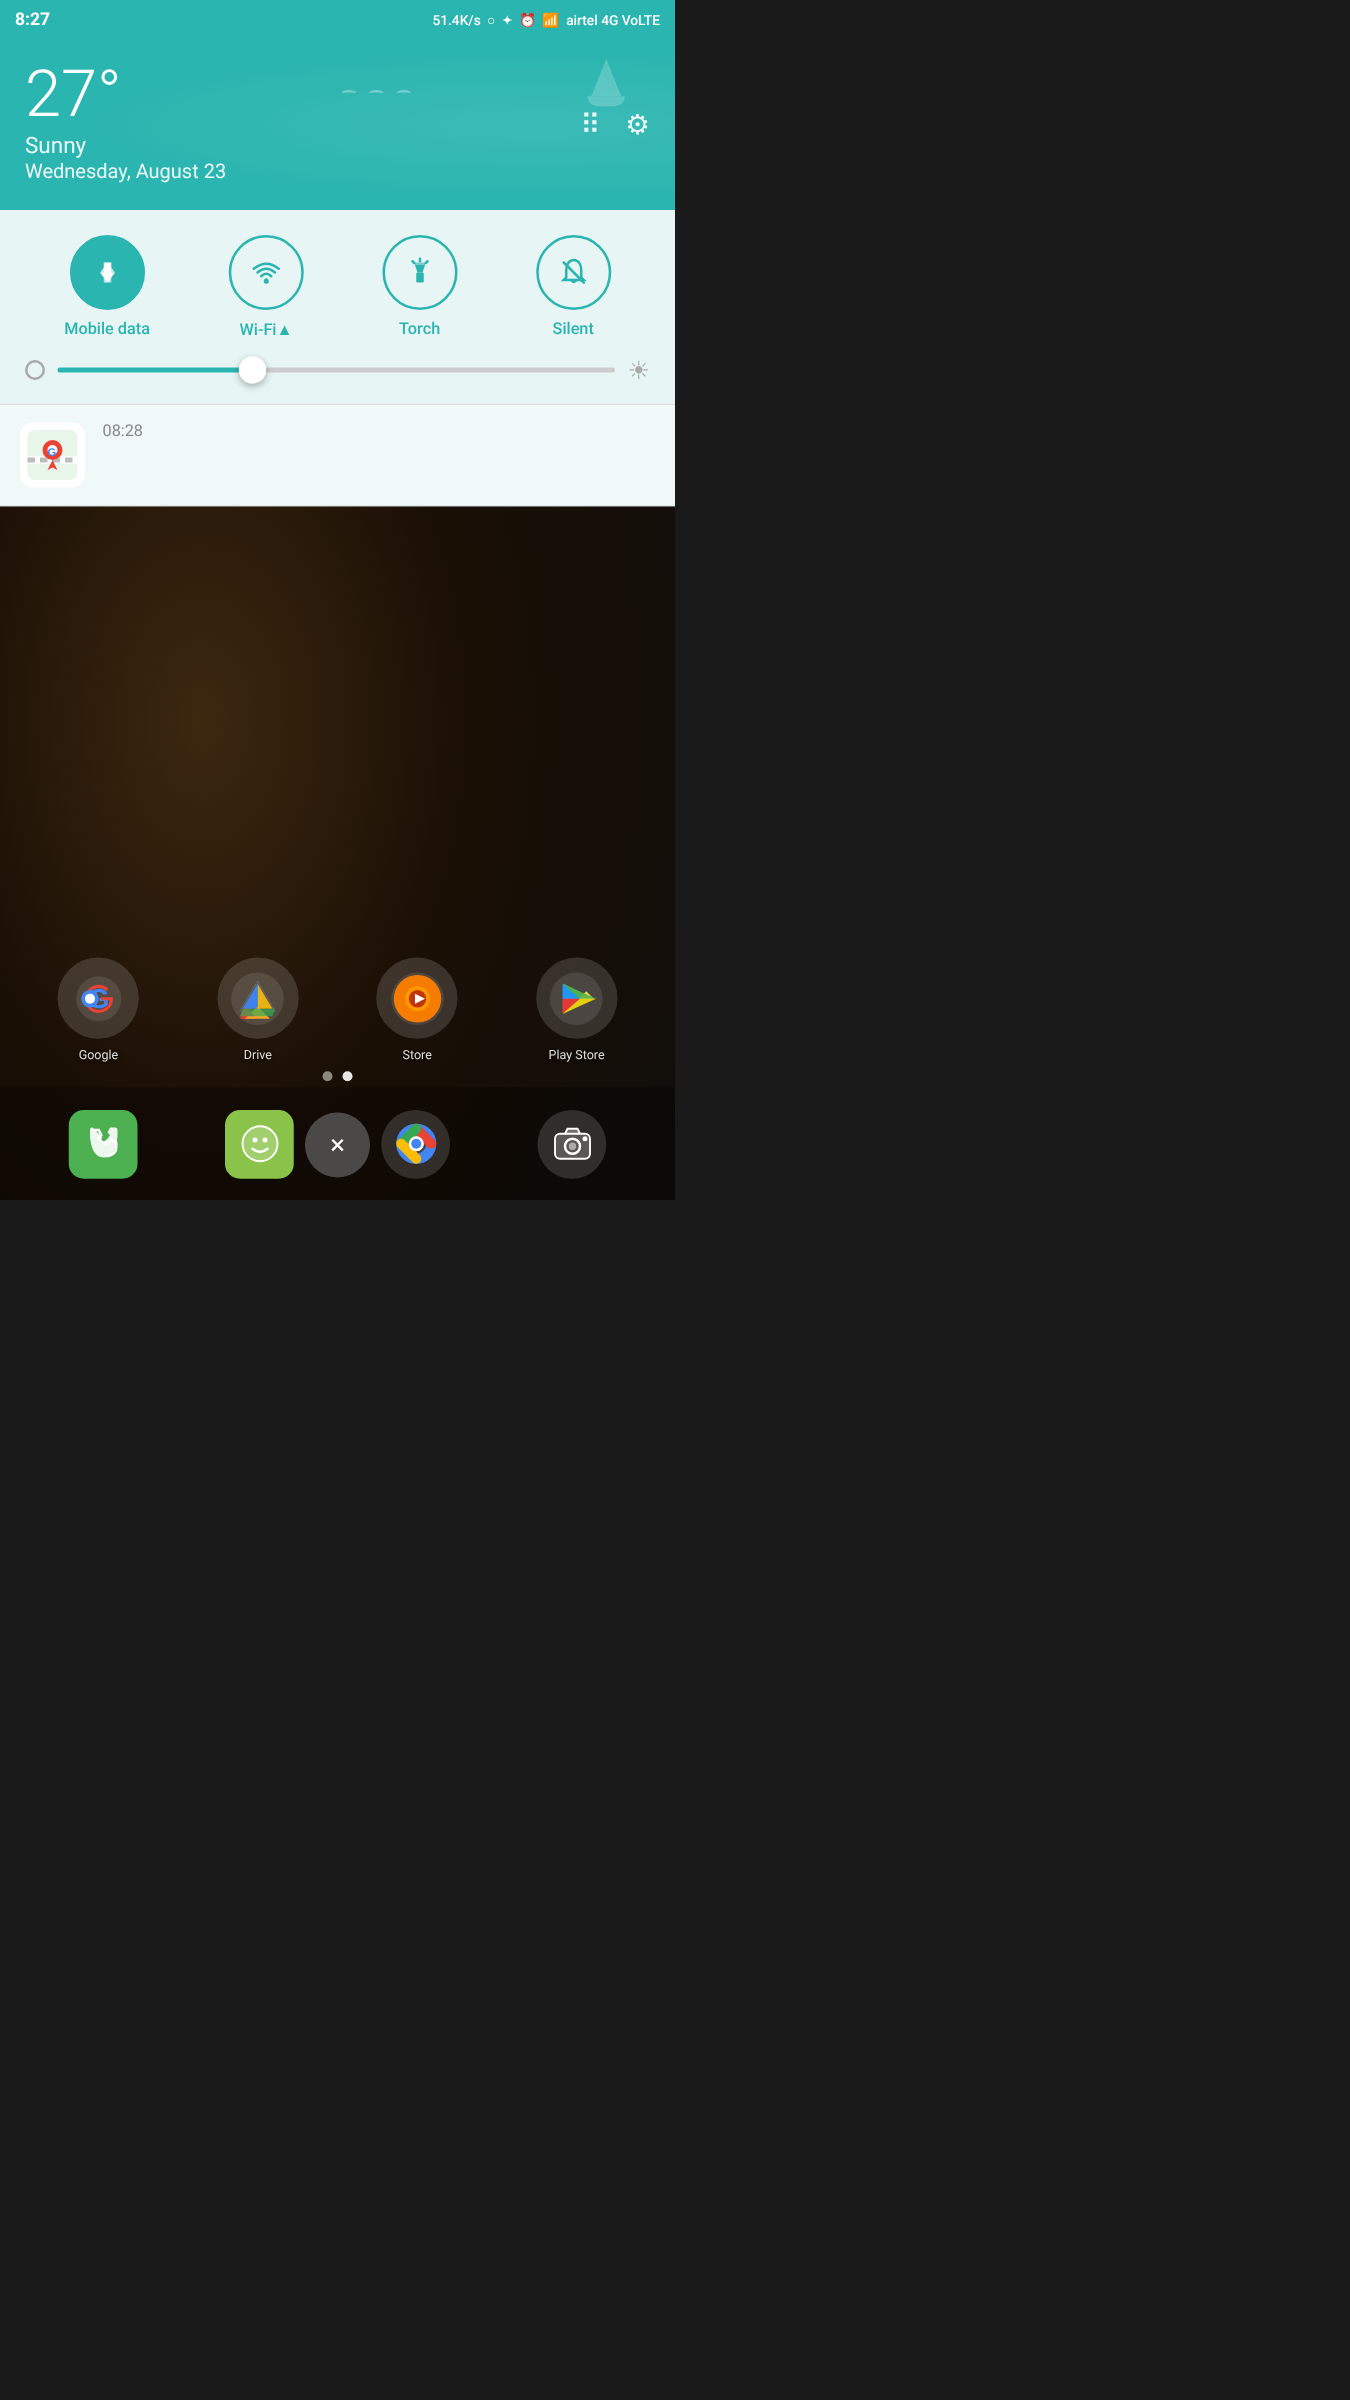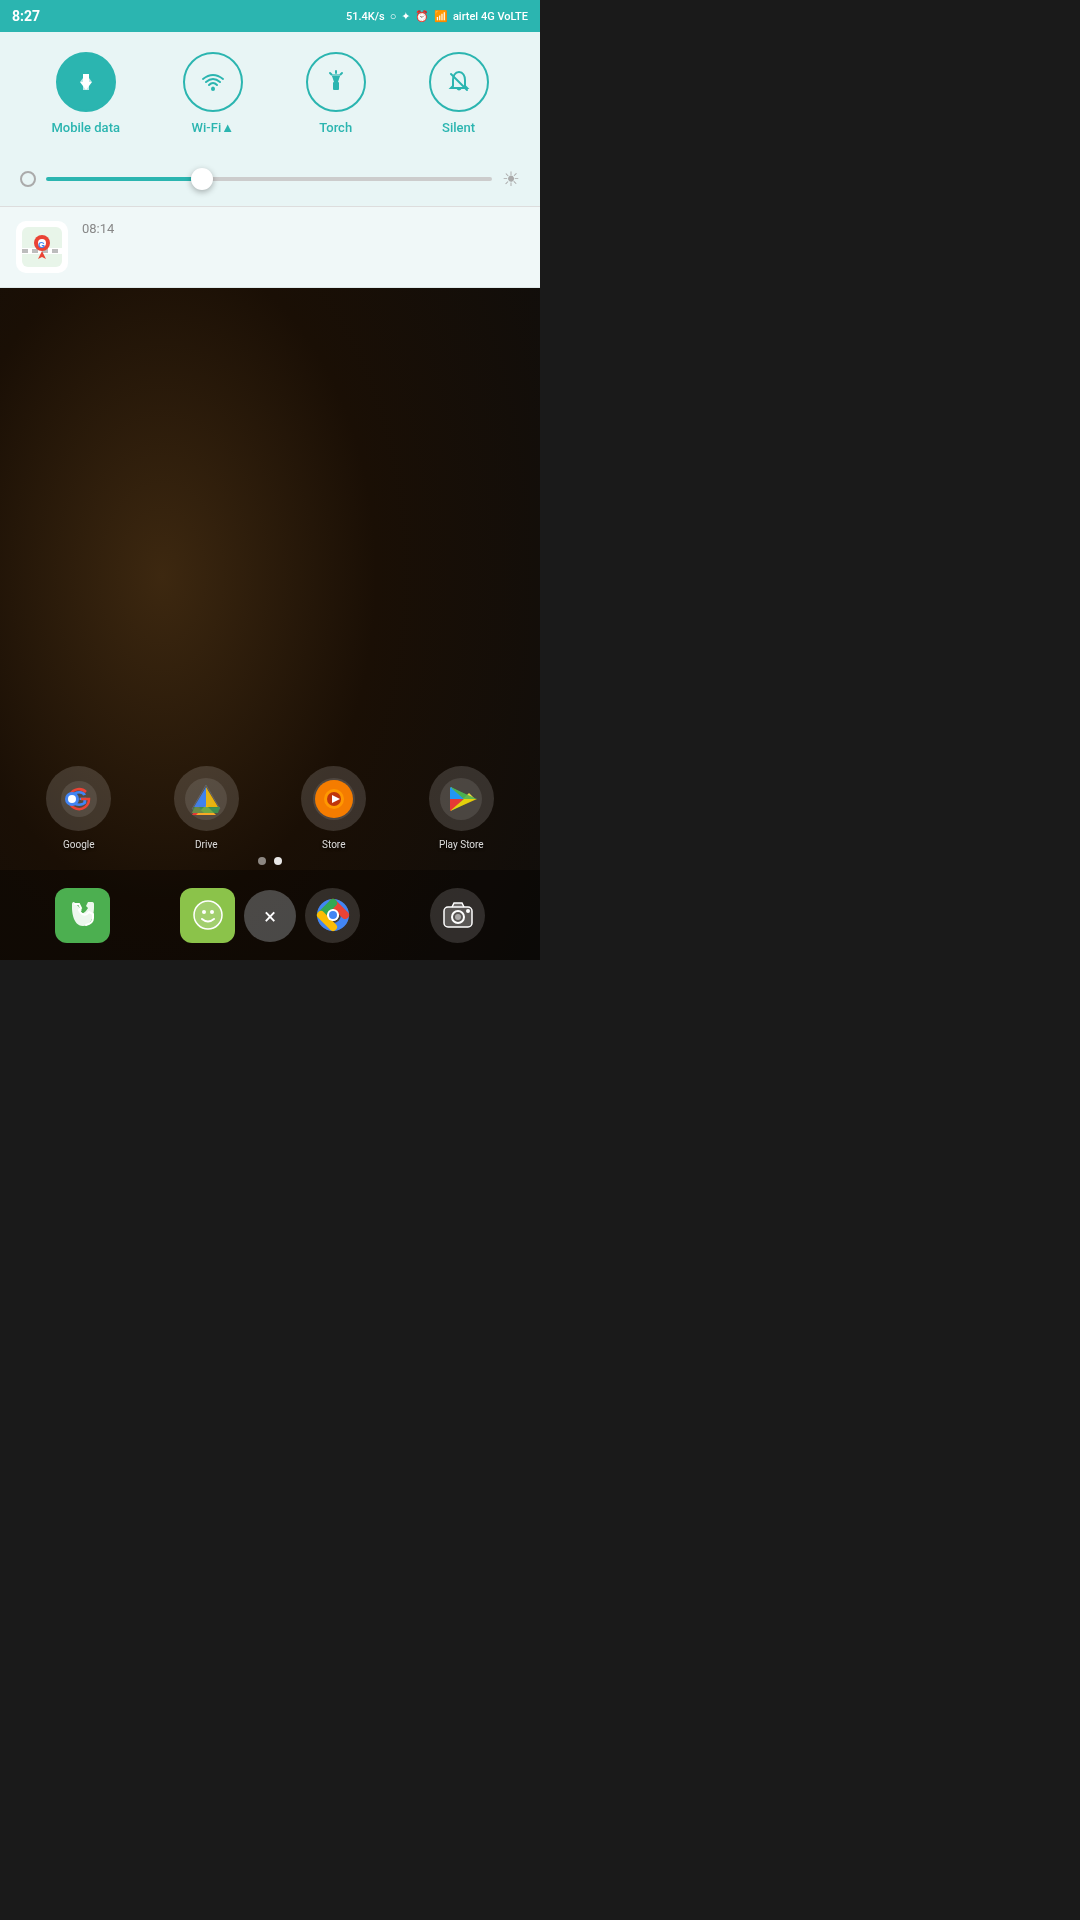--- a/index.html
+++ b/index.html
@@ -157,21 +157,21 @@
     
     .quick-settings {
       background: #e8f5f5;
       padding: 20px 20px 15px 20px;
       border-bottom: 1px solid #ddd;
     }
 
     .quick-tiles {
       display: flex;
       justify-content: space-around;
-      margin-bottom: 32px;
+      margin-bottom: 12px;
     }
 
     .quick-tile {
       display: flex;
       flex-direction: column;
       align-items: center;
       gap: 8px;
       cursor: pointer;
     }
 
@@ -576,20 +576,44 @@
     <div class="status-right">
       <span>51.4K/s</span>
       <span>○</span>
       <span>✦</span>
       <span>⏰</span>
       <span>📶</span>
       <span>airtel 4G VoLTE</span>
     </div>
   </div>
 
+  <div class="weather-header">
+
+    <div class="birds">
+      <span class="bird"></span>
+      <span class="bird"></span>
+      <span class="bird"></span>
+    </div>
+
+    <div class="sailboat">
+      <div class="boat-sail"></div>
+      <div class="boat-hull"></div>
+    </div>
+
+    <div class="weather-content">
+      <div class="weather-temp">27°</div>
+      <div class="weather-condition">Sunny</div>
+      <div class="weather-date">Wednesday, August 23</div>
+    </div>
+
+    <div class="weather-actions">
+      <span class="grid-icon">⠿</span>
+      <span class="settings-icon">⚙</span>
+    </div>
+  </div>
 
   <div class="quick-settings">
     <div class="quick-tiles">
 
       <div class="quick-tile">
         <div class="tile-circle active">
           <svg width="28" height="28" viewBox="0 0 28 28">
             <path d="M14,6 L8,14 L11,14 L11,22 L17,22 L17,14 L20,14 Z" fill="white" opacity="0.7"></path>
             <path d="M14,22 L8,14 L11,14 L11,6 L17,6 L17,14 L20,14 Z" fill="white"></path>
           </svg>
@@ -660,16 +684,16 @@
         <path d="M4,28 L44,28" stroke="white" stroke-width="6"></path>
         <path d="M4,28 L44,28" stroke="#BDBDBD" stroke-width="4" stroke-dasharray="6,4"></path>
 
         <circle cx="24" cy="20" r="8" fill="#EA4335"></circle>
         <circle cx="24" cy="20" r="4" fill="white"></circle>
         <path d="M24,28 L20,36 L24,34 L28,36 Z" fill="#EA4335"></path>
 
         <text x="20" y="25" font-size="9" font-family="Arial" font-weight="bold" fill="#4285F4">G</text>
       </svg>
     </div>
-    <div class="notif-time">08:14</div>
+    <div class="notif-time">08:28</div>
   </div>
 
 </div>
 
 </body></html>

